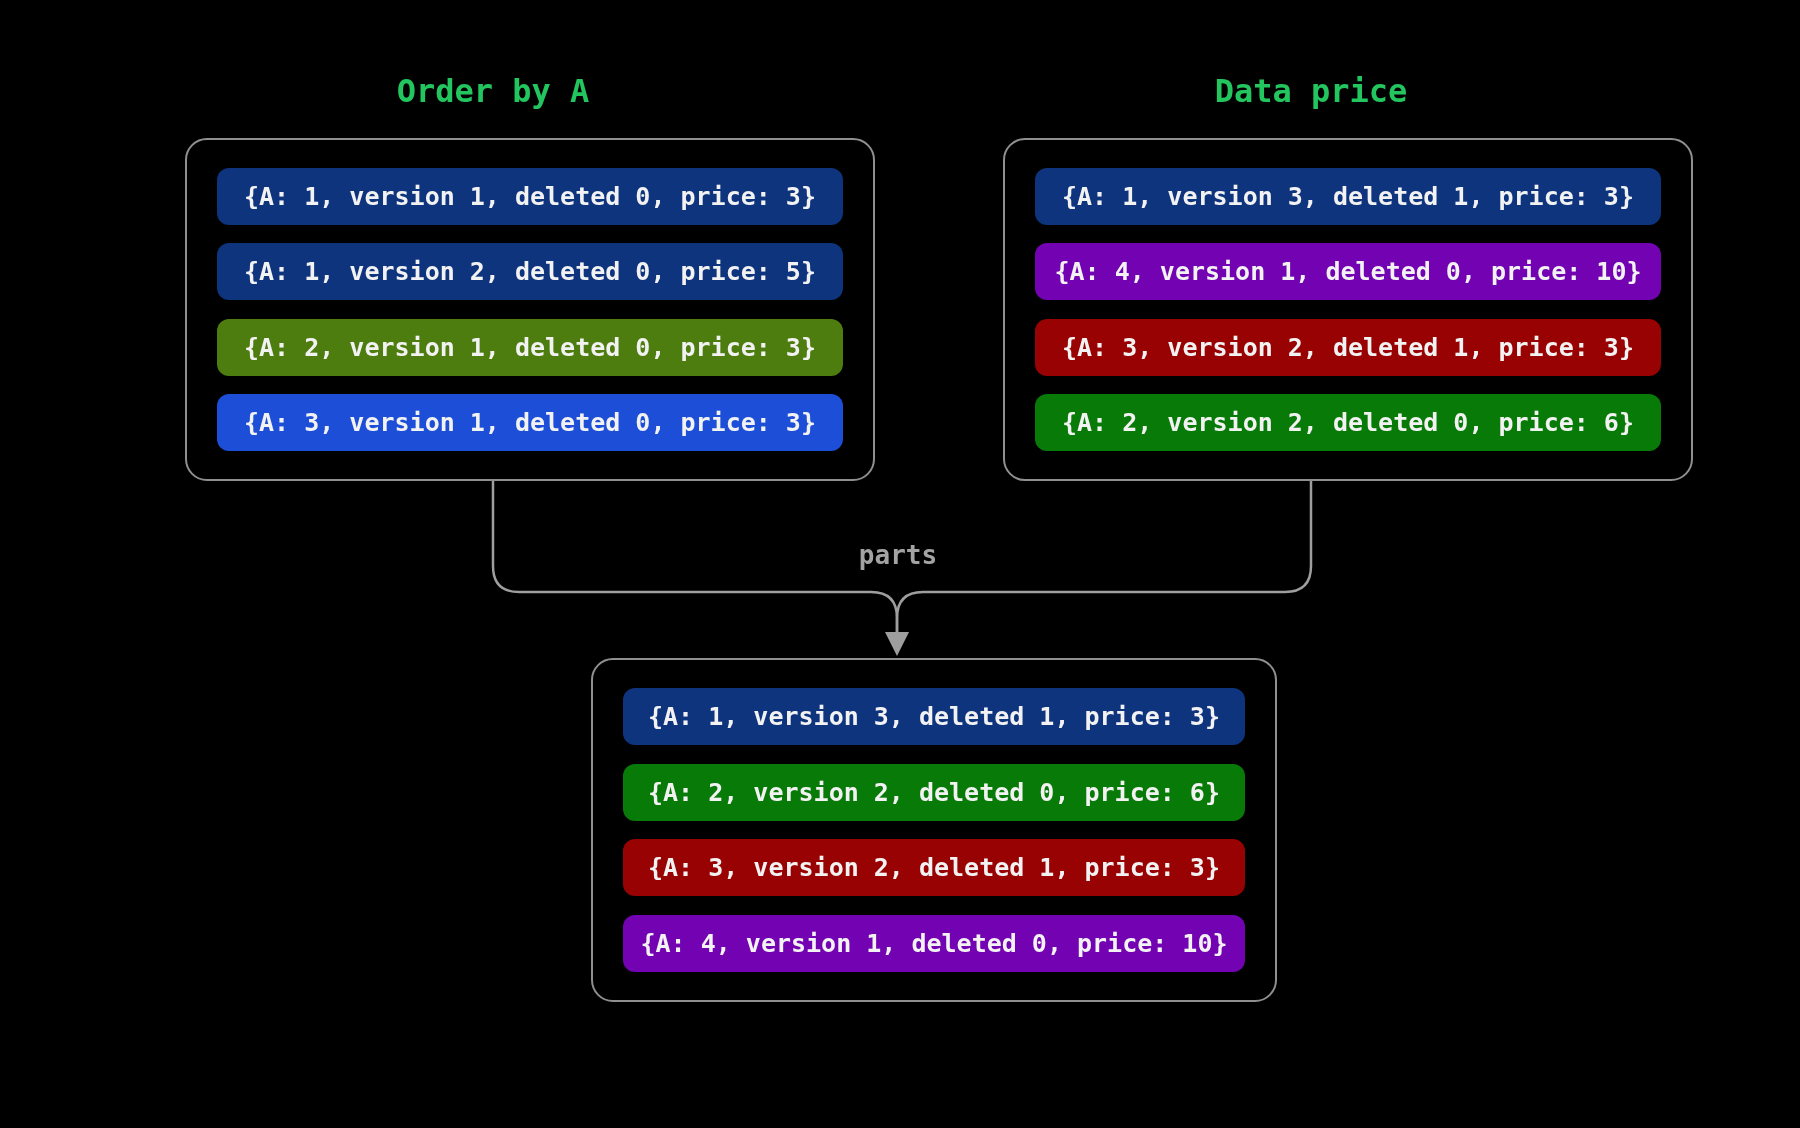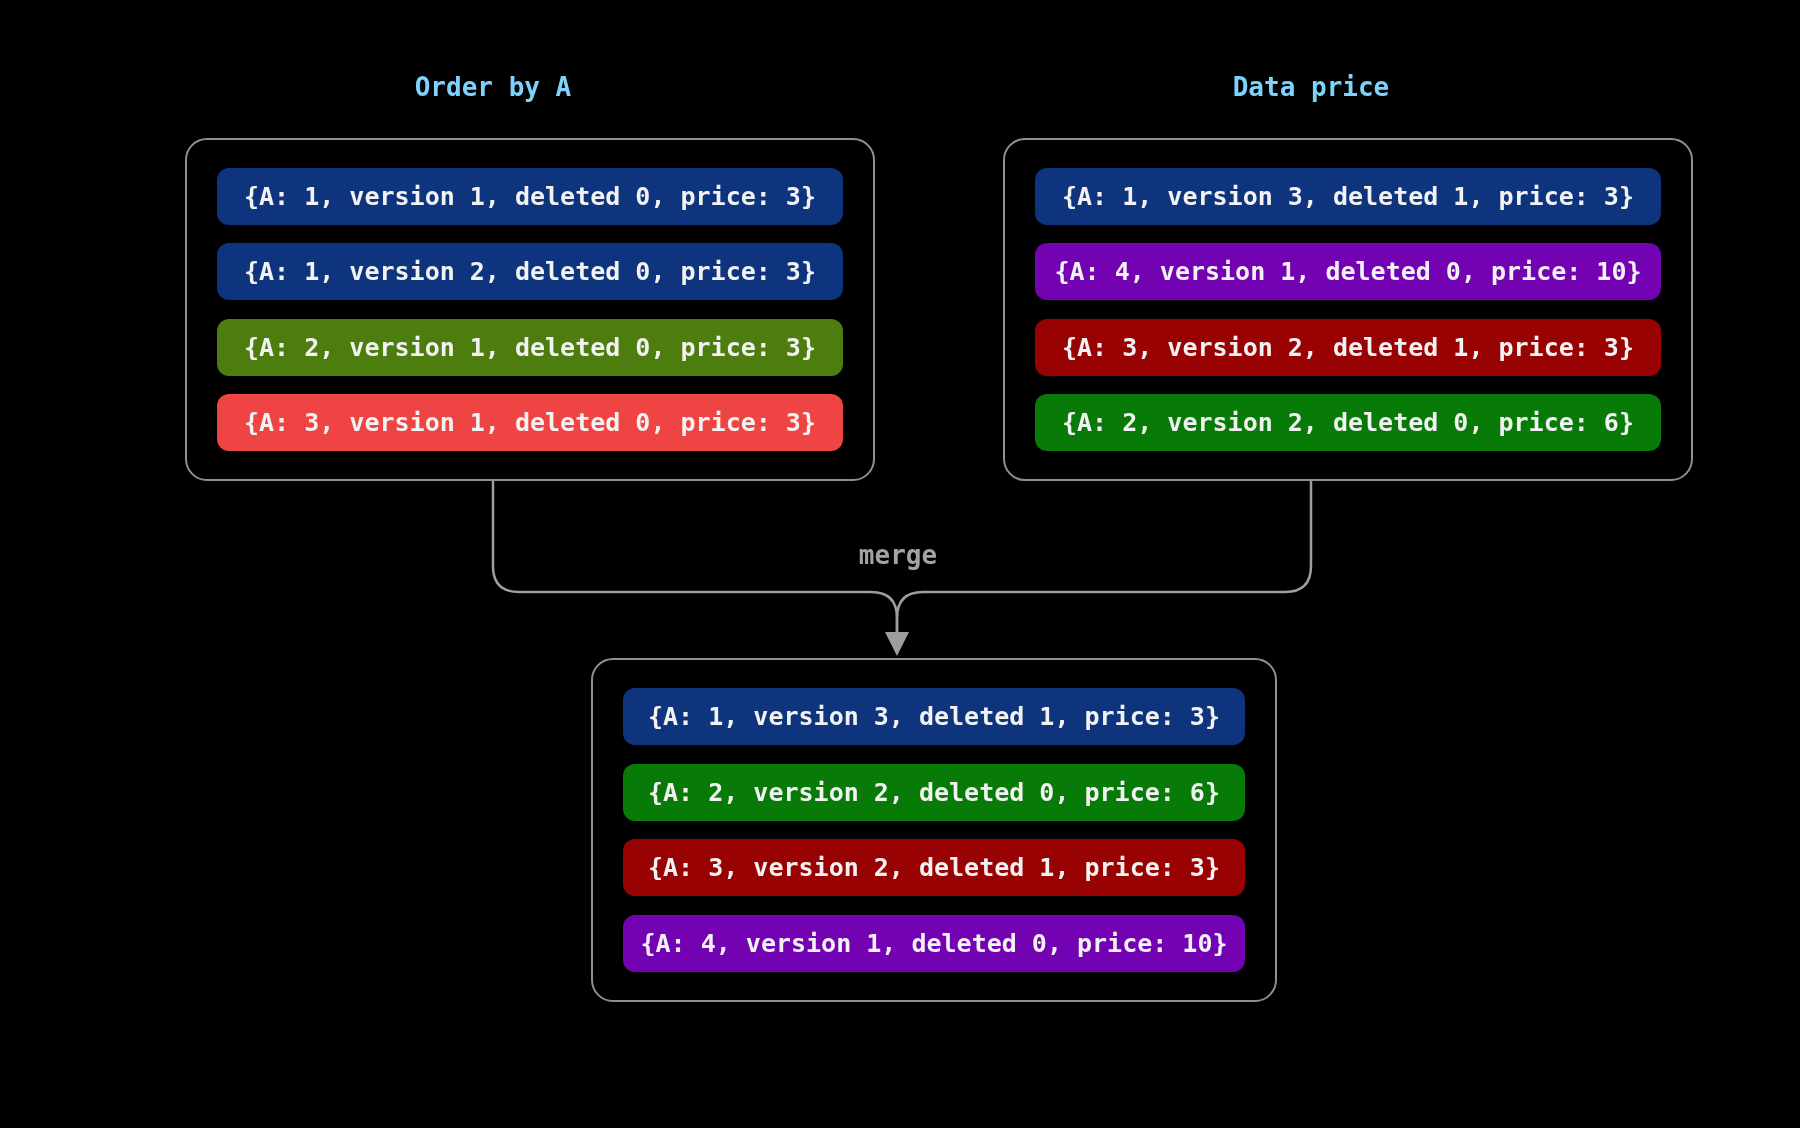--- a/index.html
+++ b/index.html
@@ -17,23 +17,23 @@
   }
   .connector-svg {
     position: absolute;
     left: 0;
     top: 0;
     pointer-events: none;
   }
   .panel-title {
     position: absolute;
     text-align: center;
-    font-size: 26px;
+    font-size: 32px;
     font-weight: bold;
-    color: #7dd3fc;
+    color: #22c55e;
   }
   .panel {
     position: absolute;
     box-sizing: border-box;
     border: 2.5px solid #8f8f8f;
     border-radius: 22px;
     display: flex;
     flex-direction: column;
     justify-content: space-between;
     padding: 28px 30px;
@@ -70,35 +70,35 @@
   <svg class="connector-svg" width="1800" height="1128" viewBox="0 0 1800 1128">
     <path d="M 493 481 V 566 Q 493 592 519 592 H 871 Q 897 592 897 618 V 634" fill="none" stroke="#9e9e9e" stroke-width="2.5"></path>
     <path d="M 1311 481 V 566 Q 1311 592 1285 592 H 923 Q 897 592 897 618 V 634" fill="none" stroke="#9e9e9e" stroke-width="2.5"></path>
     <polygon points="885,632 909,632 897,656" fill="#9e9e9e"></polygon>
   </svg>
 
   <div class="panel-title" style="left:148px; top:72px; width:690px;">Order by A</div>
 
   <div class="panel" style="left:148px; top:138px; width:690px; height:343px;">
     <div class="part-row" style="background-color: rgb(14, 52, 126);">{A: 1, version 1, deleted 0, price: 3}</div>
-    <div class="part-row" style="background-color: rgb(14, 52, 126);">{A: 1, version 2, deleted 0, price: 3}</div>
+    <div class="part-row" style="background-color: rgb(14, 52, 126);">{A: 1, version 2, deleted 0, price: 5}</div>
     <div class="part-row" style="background-color: #4d7c0f;">{A: 2, version 1, deleted 0, price: 3}</div>
-    <div class="part-row" style="background-color: #ef4444;">{A: 3, version 1, deleted 0, price: 3}</div>
+    <div class="part-row" style="background-color: #1d4ed8;">{A: 3, version 1, deleted 0, price: 3}</div>
   </div>
 
   <div class="panel-title" style="left:966px; top:72px; width:690px;">Data price</div>
 
   <div class="panel" style="left:966px; top:138px; width:690px; height:343px;">
     <div class="part-row" style="background-color: rgb(14, 52, 126);">{A: 1, version 3, deleted 1, price: 3}</div>
     <div class="part-row" style="background-color: rgb(114, 2, 178);">{A: 4, version 1, deleted 0, price: 10}</div>
     <div class="part-row" style="background-color: rgb(153, 2, 2);">{A: 3, version 2, deleted 1, price: 3}</div>
     <div class="part-row" style="background-color: rgb(8, 122, 8);">{A: 2, version 2, deleted 0, price: 6}</div>
   </div>
 
-  <div class="merge-label">merge</div>
+  <div class="merge-label">parts</div>
 
   <div class="panel" style="left:554px; top:658px; width:686px; height:344px;">
     <div class="part-row" style="background-color: rgb(14, 52, 126);">{A: 1, version 3, deleted 1, price: 3}</div>
     <div class="part-row" style="background-color: rgb(8, 122, 8);">{A: 2, version 2, deleted 0, price: 6}</div>
     <div class="part-row" style="background-color: rgb(153, 2, 2);">{A: 3, version 2, deleted 1, price: 3}</div>
     <div class="part-row" style="background-color: rgb(114, 2, 178);">{A: 4, version 1, deleted 0, price: 10}</div>
   </div>
 
 </div>
 

